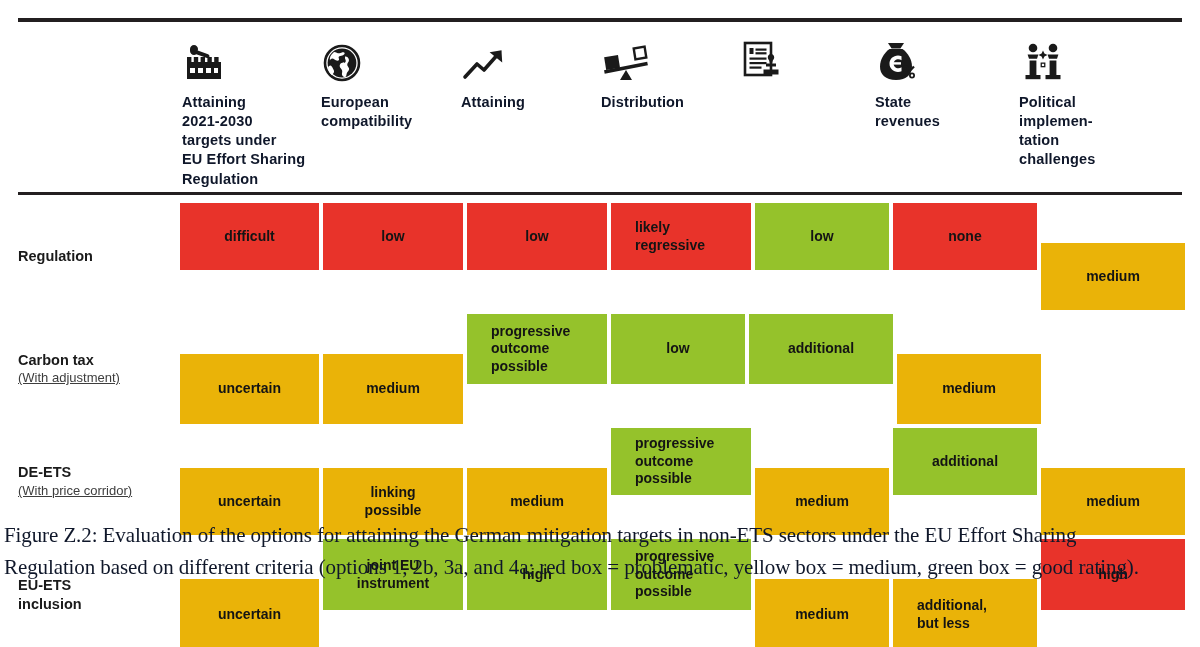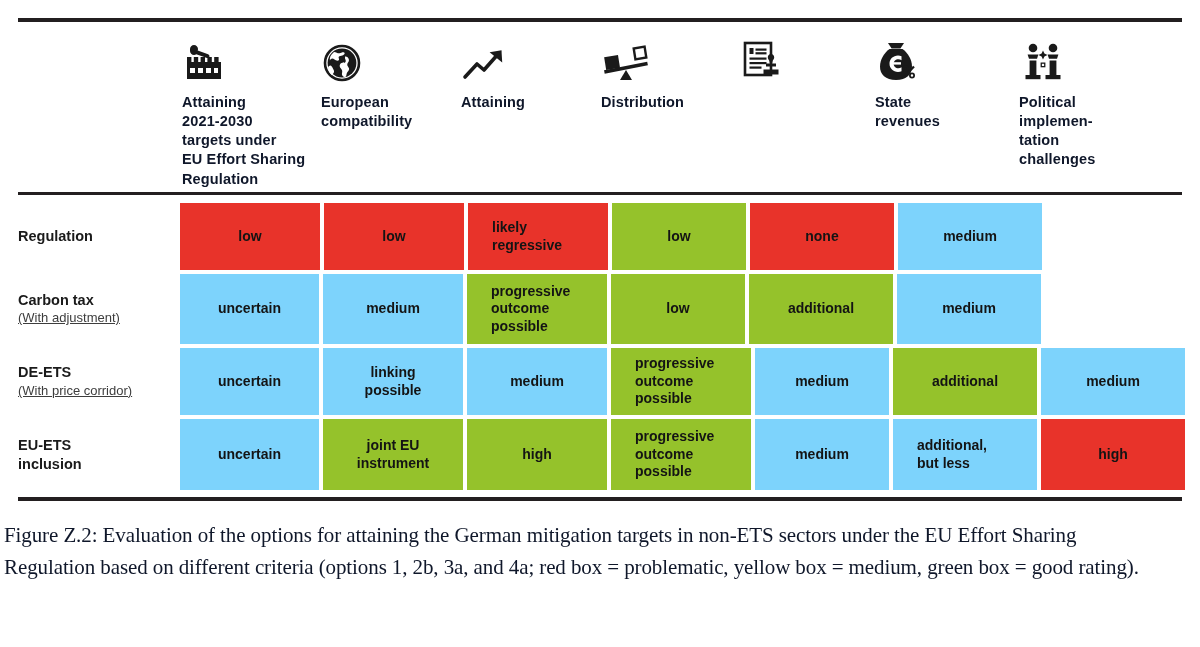--- a/index.html
+++ b/index.html
@@ -117,21 +117,21 @@
     font-weight: bold;
     color: #141414;
     line-height: 1.26;
     padding: 4px 6px;
     white-space: pre-line;
   }
   .cell:last-child { margin-right: 0; }
   .cell.left { justify-content: flex-start; text-align: left; padding-left: 24px; }
 
   .c-red    { background: #e8332a; }
-  .c-yellow { background: #7dd3fc; }
+  .c-yellow { background: #eab308; margin-top: 40px; }
   .c-green  { background: #95c22b; }
 
   .r1 .cell { height: 67px; }
   .r2 .cell { height: 70px; }
   .r3 .cell { height: 67px; }
   .r4 .cell { height: 71px; }
 
   
   .col0 { width: 139px; flex: 0 0 139px; }
   .col1 { width: 140px; flex: 0 0 140px; }
@@ -282,20 +282,21 @@
     </div>
 
     <div class="rule mid"></div>
 
     <div class="body-rows">
 
       <div class="data-row r1">
         <div class="row-label">
           <div class="main">Regulation</div>
         </div>
+        <div class="cell col0 c-red">difficult</div>
         <div class="cell col1 c-red">low</div>
         <div class="cell col2 c-red">low</div>
         <div class="cell col3 c-red left">likely
 regressive</div>
         <div class="cell col4 c-green">low</div>
         <div class="cell col5 c-red">none</div>
         <div class="cell col6 c-yellow">medium</div>
       </div>
 
       <div class="data-row r2">

